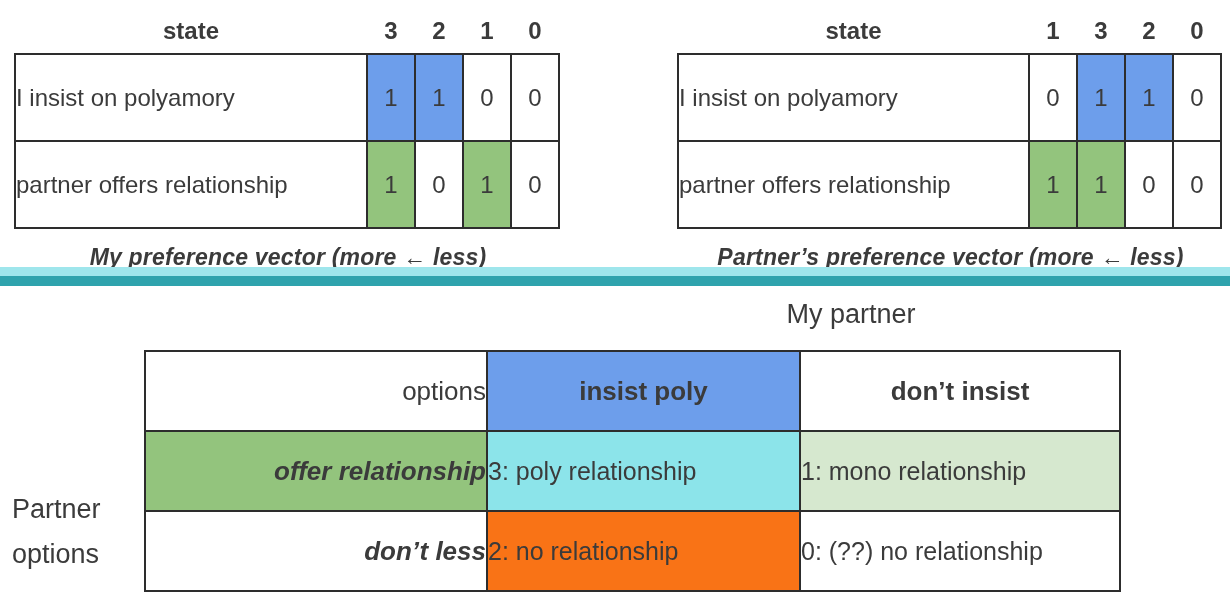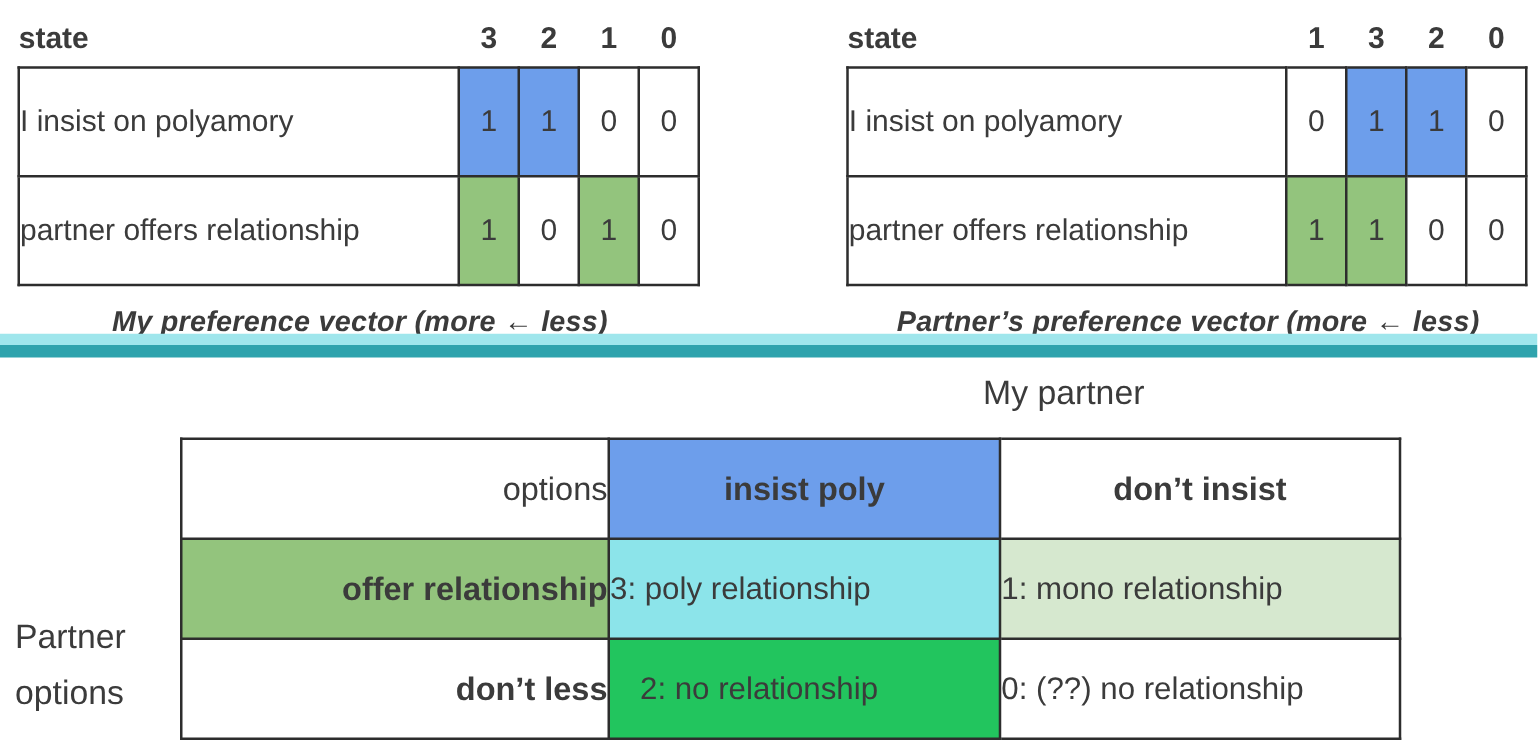--- a/index.html
+++ b/index.html
@@ -19,21 +19,21 @@
   table.vec-table td, table.vec-table th {
     border:2px solid #2d2d2d; padding:0; font-weight:normal;
   }
   table.vec-table tr.hdr td, table.vec-table tr.hdr th {
     border:none; font-weight:bold; height:46px; font-size:24px;
     vertical-align:middle; background:#fff;
   }
   .vec-block.left  .col-label { width:352px; }
   .vec-block.right .col-label { width:351px; }
   .col-v { width:48px; }
-  td.state-word { text-align:left; padding-right:14px; }
+  td.state-word { text-align:center; padding-right:14px; }
   td.state-num, td.v-cell { text-align:center; }
   table.vec-table tr.datar { height:87px; }
   td.row-label { font-size:24px; padding-left:10px; background:#fff; }
   td.v-cell { font-size:24px; }
 
   .vec-caption {
     margin-top:15px; text-align:center; font-style:italic; font-size:23px;
     letter-spacing:0.2px;
     font-weight:bold;
   }
@@ -57,21 +57,21 @@
   table.matrix td, table.matrix th {
     border:2px solid #2d2d2d; padding:0; height:80px; vertical-align:middle;
   }
   table.matrix .c-rowhdr { width:342px; }
   table.matrix .c-opt1   { width:313px; }
   table.matrix .c-opt2   { width:320px; }
   td.corner { border:none; background:#fff; text-align:right;
               padding-right:12px; font-size:26px; }
   th.colhdr { font-weight:bold; font-size:26px; text-align:center; background:#fff; }
   th.rowhdr { font-weight:bold; font-size:26px; text-align:right;
-              padding-right:8px; background:#fff; }
+              padding-right:8px; background:#fff;font-style:italic; }
   td.payoff { font-size:25px; text-align:left; padding-left:10px; background:#fff; }
 </style>
 </head>
 <body>
 
 <div class="vec-block left">
   <table class="vec-table">
     <tbody>
         <tr class="hdr">
       <td class="col-label state-word">state</td>
@@ -146,18 +146,18 @@
       <th class="colhdr c-opt1" style="background-color: rgb(109, 158, 235);">insist poly</th>
       <th class="colhdr c-opt2">don’t insist</th>
     </tr>
     <tr>
       <th class="rowhdr c-rowhdr" style="background-color: rgb(147, 196, 125);">offer relationship</th>
       <td class="payoff c-opt1" style="background-color: rgb(140, 228, 234);">3: poly relationship</td>
       <td class="payoff c-opt2" style="background-color: rgb(214, 232, 207);">1: mono relationship</td>
     </tr>
     <tr>
       <th class="rowhdr c-rowhdr">don’t less</th>
-      <td class="payoff c-opt1" style="background-color: #22c55e; padding-left: 24px;">2: no relationship</td>
+      <td class="payoff c-opt1" style="background-color: #f97316;">2: no relationship</td>
       <td class="payoff c-opt2">0: (??) no relationship</td>
     </tr>
   </tbody>
     </table>
 </div>
 
 </body></html>

